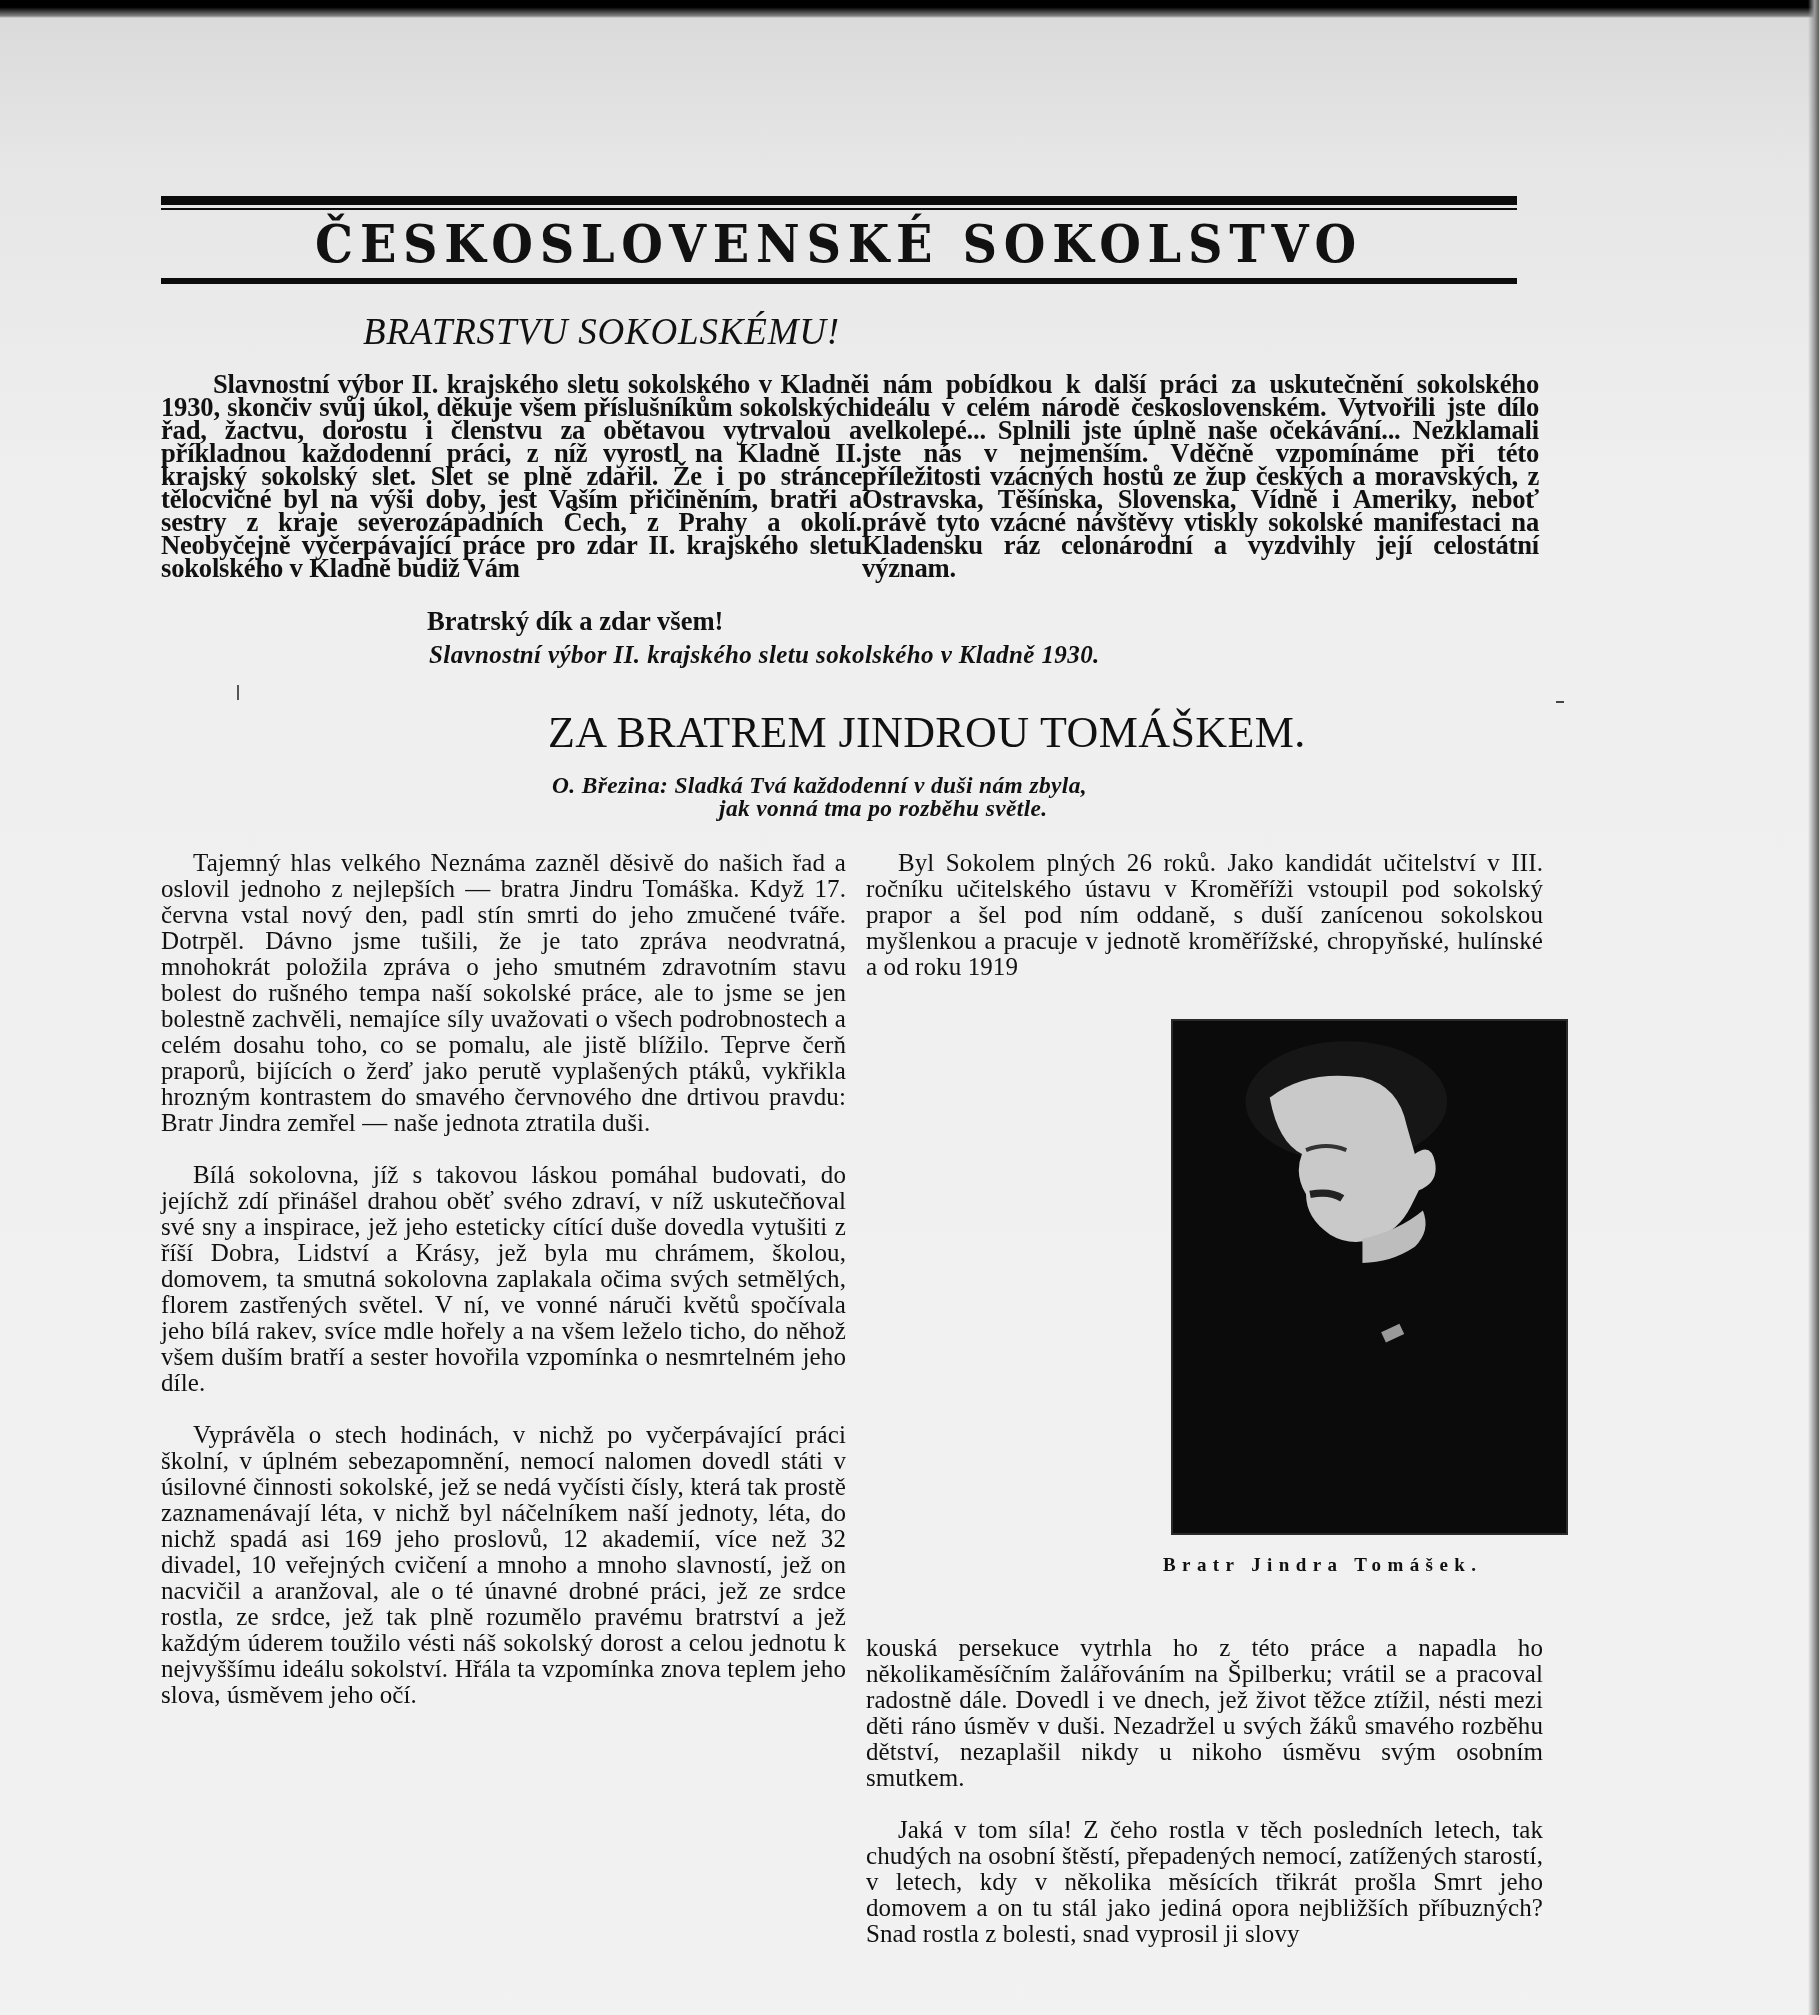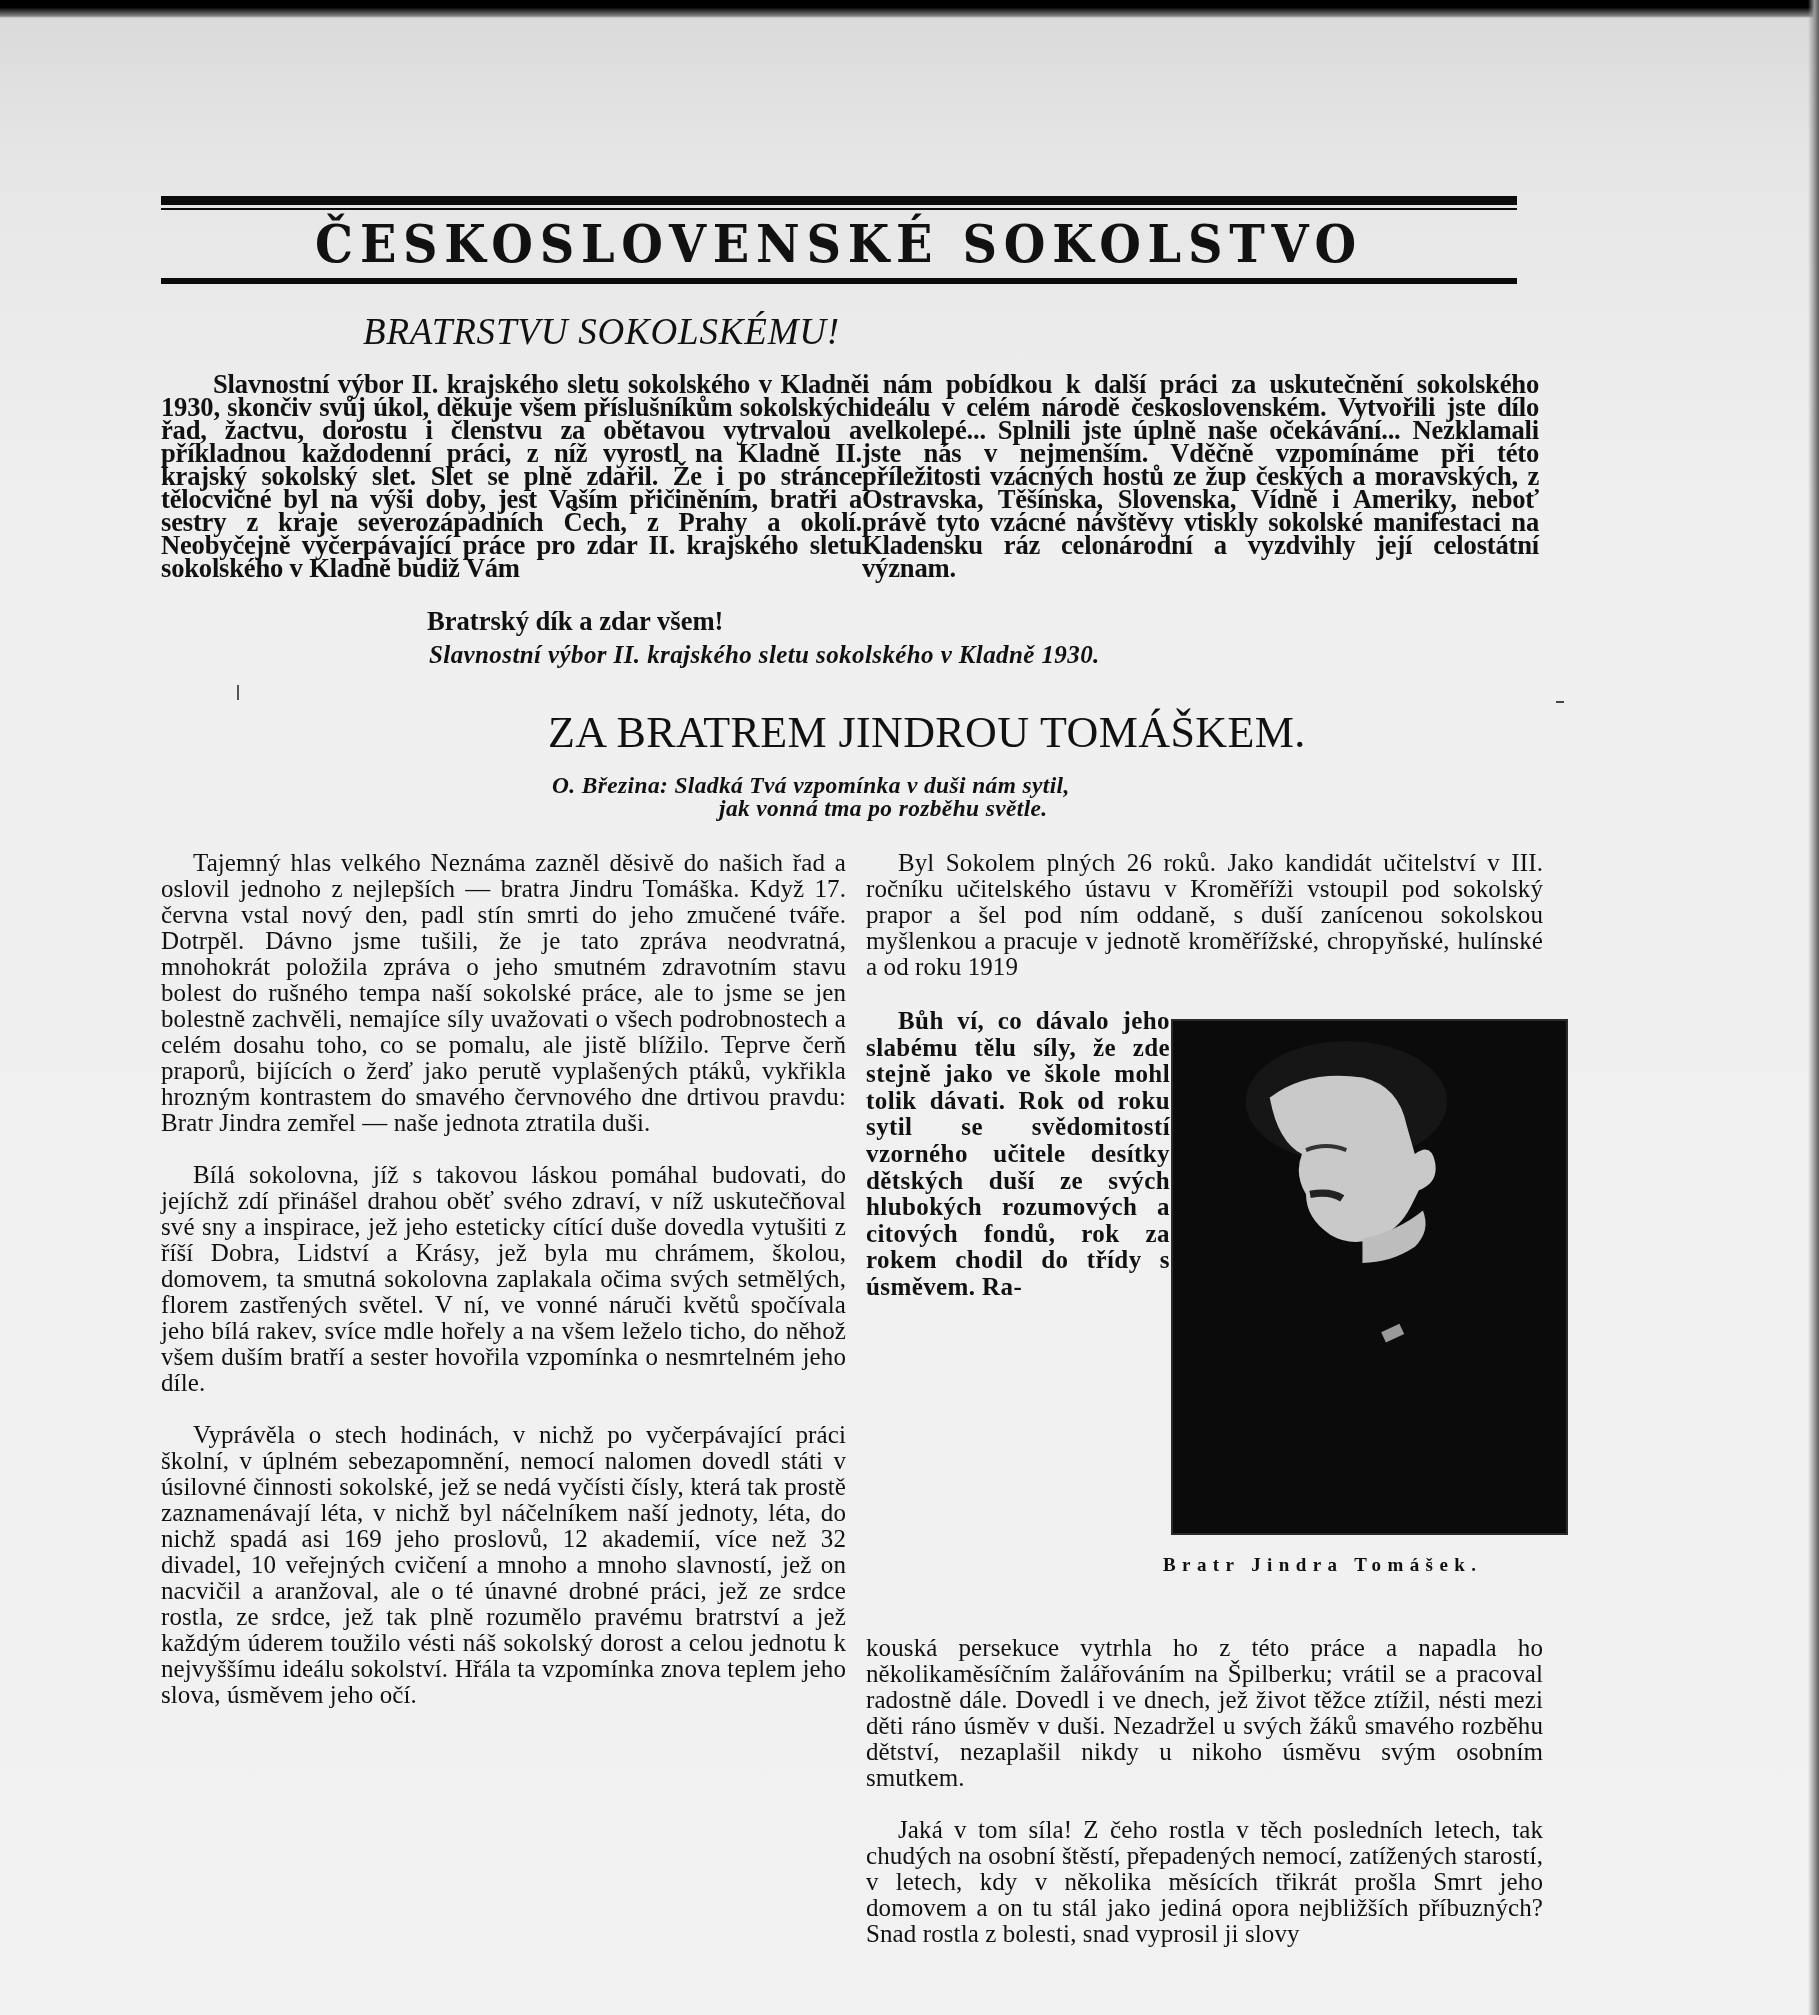--- a/index.html
+++ b/index.html
@@ -122,36 +122,35 @@
 </div>
 
 <div class="closing">Bratrský dík a zdar všem!</div>
 <div class="signature">Slavnostní výbor II. krajského sletu sokolského v Kladně 1930.</div>
 
 <div class="stray-mark-left"></div>
 <div class="stray-mark-right"></div>
 
 <div class="art2-title">ZA BRATREM JINDROU TOMÁŠKEM.</div>
 <div class="epigraph">
-  <span>O. Březina: Sladká Tvá vzpomínka v duši nám sytil,</span>
+  <span>O. Březina: Sladká Tvá každodenní v duši nám zbyla,</span>
   <span class="l2">jak vonná tma po rozběhu světle.</span>
 </div>
 
 <div class="body-col left-body">
   <p>Tajemný hlas velkého Neznáma zazněl děsivě do našich řad a oslovil jednoho z nejlepších — bratra Jindru Tomáška. Když 17. června vstal nový den, padl stín smrti do jeho zmučené tváře. Dotrpěl. Dávno jsme tušili, že je tato zpráva neodvratná, mnohokrát položila zpráva o jeho smutném zdravotním stavu bolest do rušného tempa naší sokolské práce, ale to jsme se jen bolestně zachvěli, nemajíce síly uvažovati o všech podrobnostech a celém dosahu toho, co se pomalu, ale jistě blížilo. Teprve čerň praporů, bijících o žerď jako perutě vyplašených ptáků, vykřikla hrozným kontrastem do smavého červnového dne drtivou pravdu: Bratr Jindra zemřel — naše jednota ztratila duši.</p>
   <p>Bílá sokolovna, jíž s takovou láskou pomáhal budovati, do jejíchž zdí přinášel drahou oběť svého zdraví, v níž uskutečňoval své sny a inspirace, jež jeho esteticky cítící duše dovedla vytušiti z říší Dobra, Lidství a Krásy, jež byla mu chrámem, školou, domovem, ta smutná sokolovna zaplakala očima svých setmělých, florem zastřených světel. V ní, ve vonné náruči květů spočívala jeho bílá rakev, svíce mdle hořely a na všem leželo ticho, do něhož všem duším bratří a sester hovořila vzpomínka o nesmrtelném jeho díle.</p>
   <p>Vyprávěla o stech hodinách, v nichž po vyčerpávající práci školní, v úplném sebezapomnění, nemocí nalomen dovedl státi v úsilovné činnosti sokolské, jež se nedá vyčísti čísly, která tak prostě zaznamenávají léta, v nichž byl náčelníkem naší jednoty, léta, do nichž spadá asi 169 jeho proslovů, 12 akademií, více než 32 divadel, 10 veřejných cvičení a mnoho a mnoho slavností, jež on nacvičil a aranžoval, ale o té únavné drobné práci, jež ze srdce rostla, ze srdce, jež tak plně rozumělo pravému bratrství a jež každým úderem toužilo vésti náš sokolský dorost a celou jednotu k nejvyššímu ideálu sokolství. Hřála ta vzpomínka znova teplem jeho slova, úsměvem jeho očí.</p>
 </div>
 
 <div class="body-col right-top">
   <p>Byl Sokolem plných 26 roků. Jako kandidát učitelství v III. ročníku učitelského ústavu v Kroměříži vstoupil pod sokolský prapor a šel pod ním oddaně, s duší zanícenou sokolskou myšlenkou a pracuje v jednotě kroměřížské, chropyňské, hulínské a od roku 1919</p>
 </div>
 
 <div class="right-wrap">
-  <p class="ind">Bůh ví, co dávalo jeho slabému tělu síly, že zde stejně jako ve škole mohl tolik dávati. Rok od roku sytil se svědomitostí vzorného učitele desítky dětských duší ze svých hlubokých rozumových a citových fondů, rok za rokem chodil do třídy s úsměvem. Ra-</p>
 </div>
 
 <div class="portrait" style="height:512px; width:393px;">
   <svg width="100%" height="100%" viewBox="0 0 975 1270" preserveAspectRatio="none">
     <rect x="0" y="0" width="975" height="1270" fill="#0b0b0b"></rect>
     <ellipse cx="430" cy="200" rx="250" ry="150" fill="#161616"></ellipse>
     <path d="M240 190 Q330 120 470 140 Q560 160 580 260 L600 330 Q640 300 650 350 Q660 400 610 420 L590 460 Q560 520 500 540 Q440 560 390 530 Q330 490 330 430 Q300 380 320 330 Q260 300 240 190 Z" fill="#c9c9c9"></path>
     <path d="M330 320 Q380 300 430 320" stroke="#333" stroke-width="10" fill="none"></path>
     <path d="M340 430 Q390 420 420 440" stroke="#222" stroke-width="18" fill="none"></path>
     <path d="M470 540 Q560 520 620 470 Q640 520 600 560 Q540 600 470 600 Z" fill="#bdbdbd"></path>

